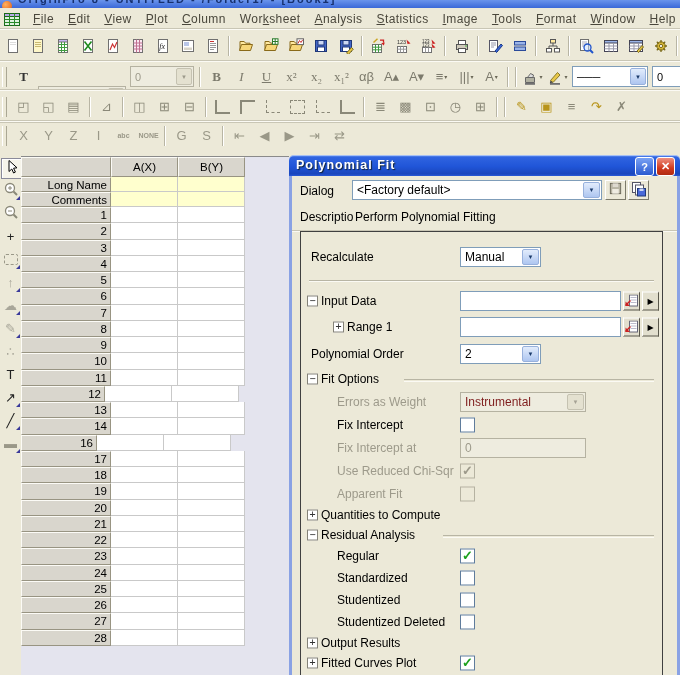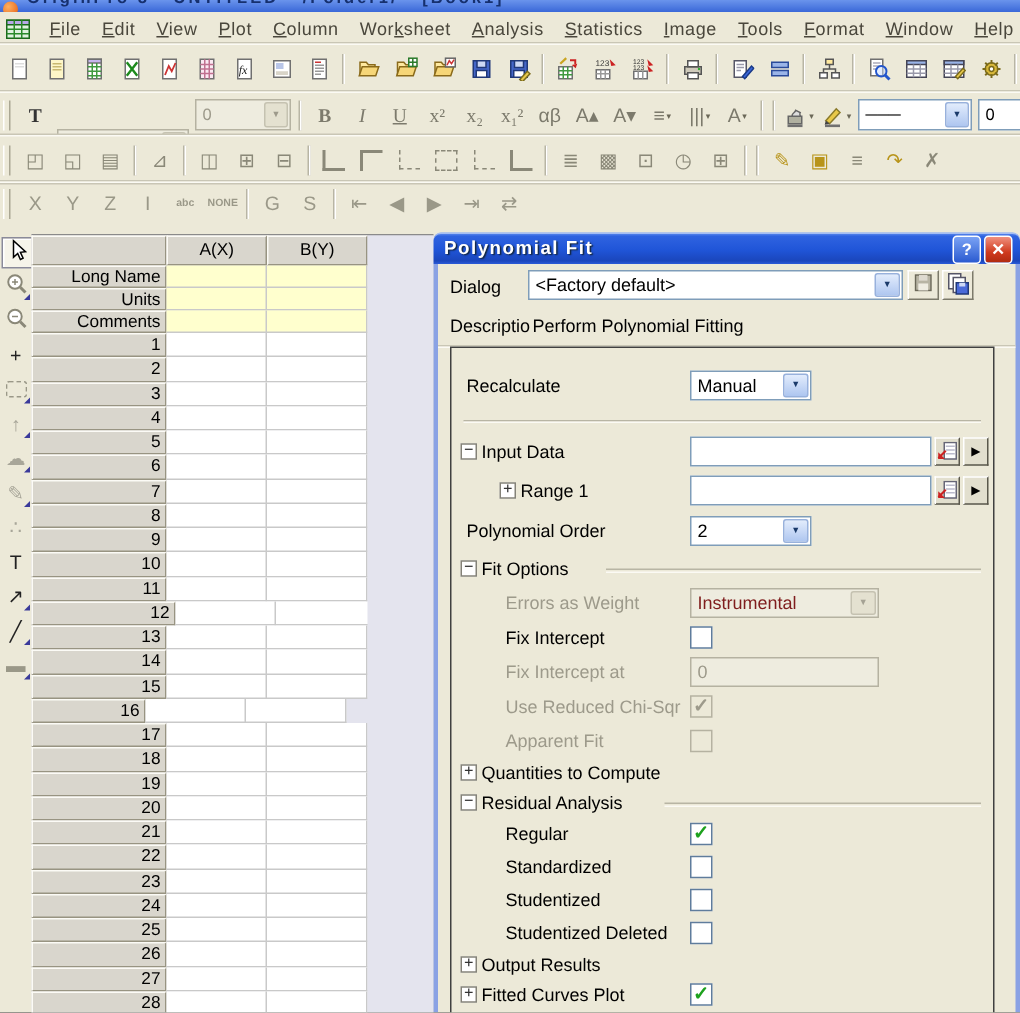--- a/index.html
+++ b/index.html
@@ -650,25 +650,20 @@
           <div class="whdr" style="width: 90px; height: 20px;"></div>
           <div class="whdr" style="width: 67px; height: 20px;">A(X)</div>
           <div class="whdr" style="width: 67px; height: 20px;">B(Y)</div>
         </div>
         <div class="wrow" style="height: 15px;">
           <div class="wrhdr" style="width: 90px; height: 15px;">Long Name</div>
           <div class="wcell lbl" style="width: 67px; height: 15px;"></div>
           <div class="wcell lbl" style="width: 67px; height: 15px;"></div>
         </div>
         <div class="wrow" style="height: 15px;">
-          <div class="wrhdr" style="width: 90px; height: 15px;">Units</div>
-          <div class="wcell lbl" style="width: 67px; height: 15px;"></div>
-          <div class="wcell lbl" style="width: 67px; height: 15px;"></div>
-        </div>
-        <div class="wrow" style="height: 15px;">
           <div class="wrhdr" style="width: 90px; height: 15px;">Comments</div>
           <div class="wcell lbl" style="width: 67px; height: 15px;"></div>
           <div class="wcell lbl" style="width: 67px; height: 15px;"></div>
         </div>
         <div class="wrow" style="height: 16.25px;">
           <div class="wrhdr" style="width: 90px; height: 16.25px;">1</div>
           <div class="wcell" style="width: 67px; height: 16.25px;"></div>
           <div class="wcell" style="width: 67px; height: 16.25px;"></div>
         </div>
         <div class="wrow" style="height: 16.25px;">
@@ -715,36 +710,31 @@
           <div class="wrhdr" style="width: 90px; height: 16.25px;">10</div>
           <div class="wcell" style="width: 67px; height: 16.25px;"></div>
           <div class="wcell" style="width: 67px; height: 16.25px;"></div>
         </div>
         <div class="wrow" style="height: 16.25px;">
           <div class="wrhdr" style="width: 90px; height: 16.25px;">11</div>
           <div class="wcell" style="width: 67px; height: 16.25px;"></div>
           <div class="wcell" style="width: 67px; height: 16.25px;"></div>
         </div>
         <div class="wrow" style="height: 16.25px;">
-          <div class="wrhdr" style="width: 96px; height: 16.25px;">12</div>
+          <div class="wrhdr" style="width: 84px; height: 16.25px;">12</div>
           <div class="wcell" style="width: 67px; height: 16.25px;"></div>
           <div class="wcell" style="width: 67px; height: 16.25px;"></div>
         </div>
         <div class="wrow" style="height: 16.25px;">
           <div class="wrhdr" style="width: 90px; height: 16.25px;">13</div>
           <div class="wcell" style="width: 67px; height: 16.25px;"></div>
           <div class="wcell" style="width: 67px; height: 16.25px;"></div>
         </div>
         <div class="wrow" style="height: 16.25px;">
           <div class="wrhdr" style="width: 90px; height: 16.25px;">14</div>
-          <div class="wcell" style="width: 67px; height: 16.25px;"></div>
-          <div class="wcell" style="width: 67px; height: 16.25px;"></div>
-        </div>
-        <div class="wrow" style="height: 16.25px;">
-          <div class="wrhdr" style="width: 90px; height: 16.25px;">15</div>
           <div class="wcell" style="width: 67px; height: 16.25px;"></div>
           <div class="wcell" style="width: 67px; height: 16.25px;"></div>
         </div>
         <div class="wrow" style="height: 16.25px;">
           <div class="wrhdr" style="width: 76px; height: 16.25px;">16</div>
           <div class="wcell" style="width: 67px; height: 16.25px;"></div>
           <div class="wcell" style="width: 67px; height: 16.25px;"></div>
         </div>
         <div class="wrow" style="height: 16.25px;">
           <div class="wrhdr" style="width: 90px; height: 16.25px;">17</div>

